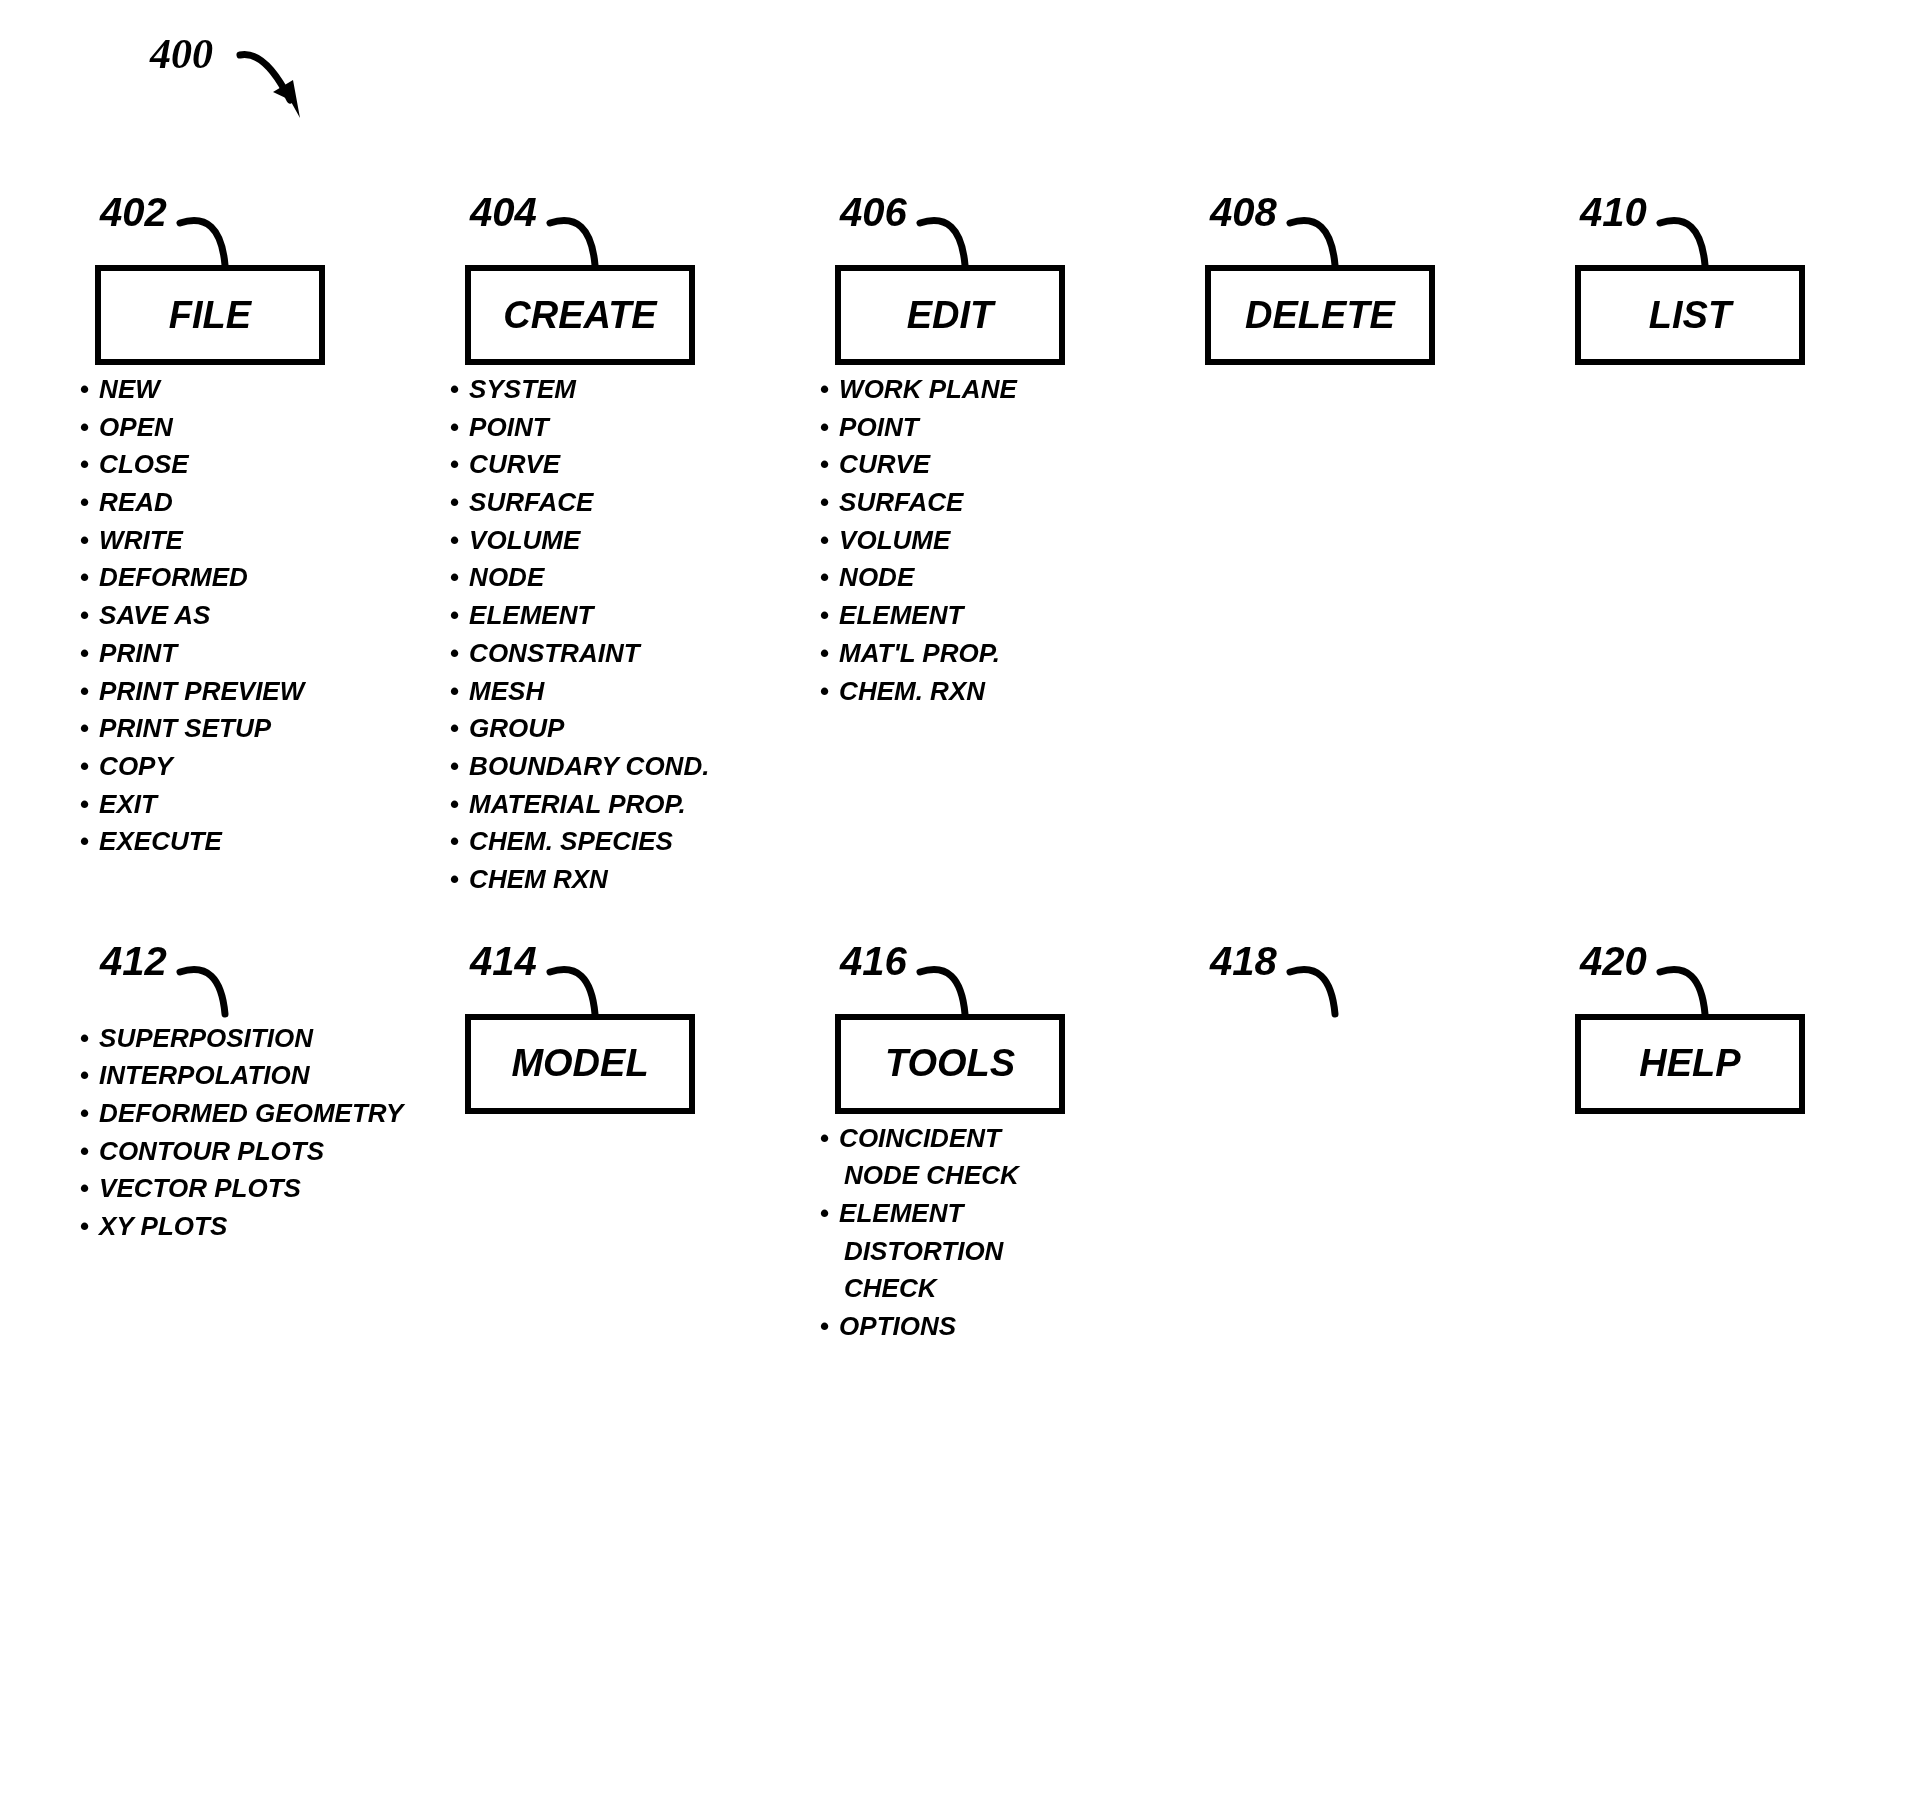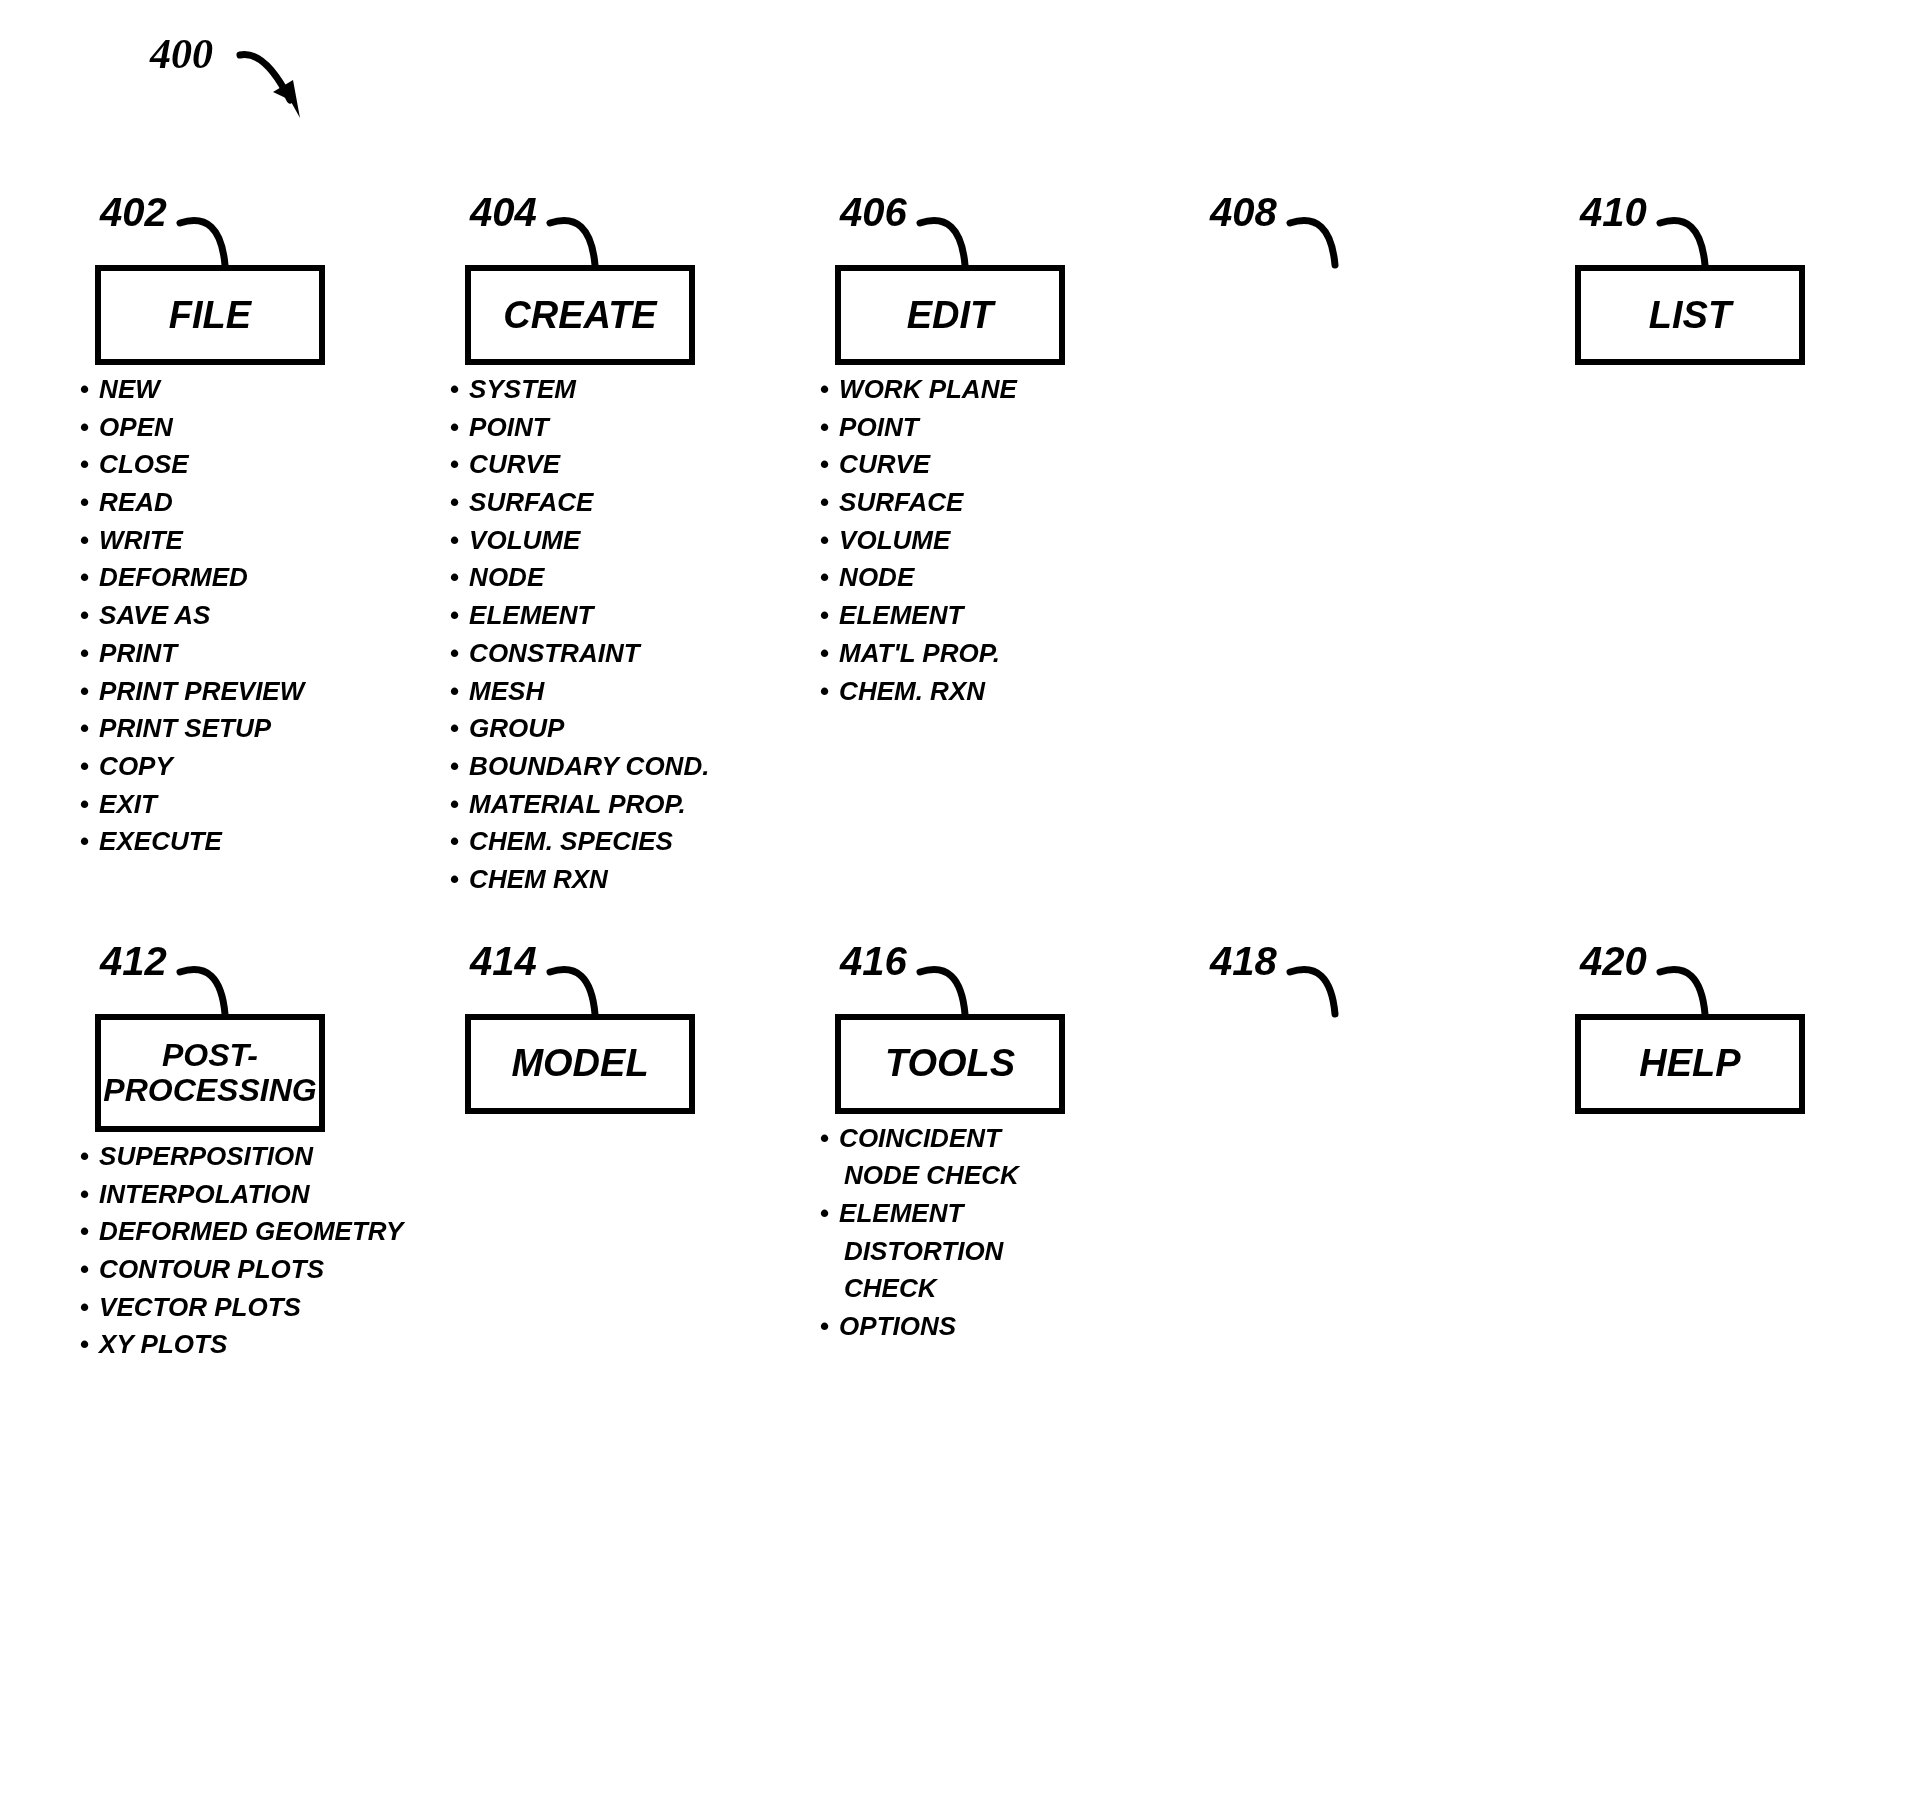--- a/index.html
+++ b/index.html
@@ -192,20 +192,21 @@
         </ul>
       </div>
 
       <div class="menu-block">
         <div class="callout">
           <span class="callout-number">408</span>
           <svg class="callout-hook" width="90" height="68" viewBox="0 0 90 68">
             <path d="M 5 18 Q 45 5 50 60" stroke="black" stroke-width="7" fill="none" stroke-linecap="round"></path>
           </svg>
         </div>
+        <div class="menu-box">DELETE</div>
       </div>
 
       <div class="menu-block">
         <div class="callout">
           <span class="callout-number">410</span>
           <svg class="callout-hook" width="90" height="68" viewBox="0 0 90 68">
             <path d="M 5 18 Q 45 5 50 60" stroke="black" stroke-width="7" fill="none" stroke-linecap="round"></path>
           </svg>
         </div>
         <div class="menu-box">LIST</div>
@@ -215,21 +216,20 @@
 
     <div class="row">
 
       <div class="menu-block">
         <div class="callout">
           <span class="callout-number">412</span>
           <svg class="callout-hook" width="90" height="68" viewBox="0 0 90 68">
             <path d="M 5 18 Q 45 5 50 60" stroke="black" stroke-width="7" fill="none" stroke-linecap="round"></path>
           </svg>
         </div>
-        <div class="menu-box twolines">POST-<br>PROCESSING</div>
         <ul class="menu-items">
           <li>SUPERPOSITION</li>
           <li>INTERPOLATION</li>
           <li>DEFORMED GEOMETRY</li>
           <li>CONTOUR PLOTS</li>
           <li>VECTOR PLOTS</li>
           <li>XY PLOTS</li>
         </ul>
       </div>
 

